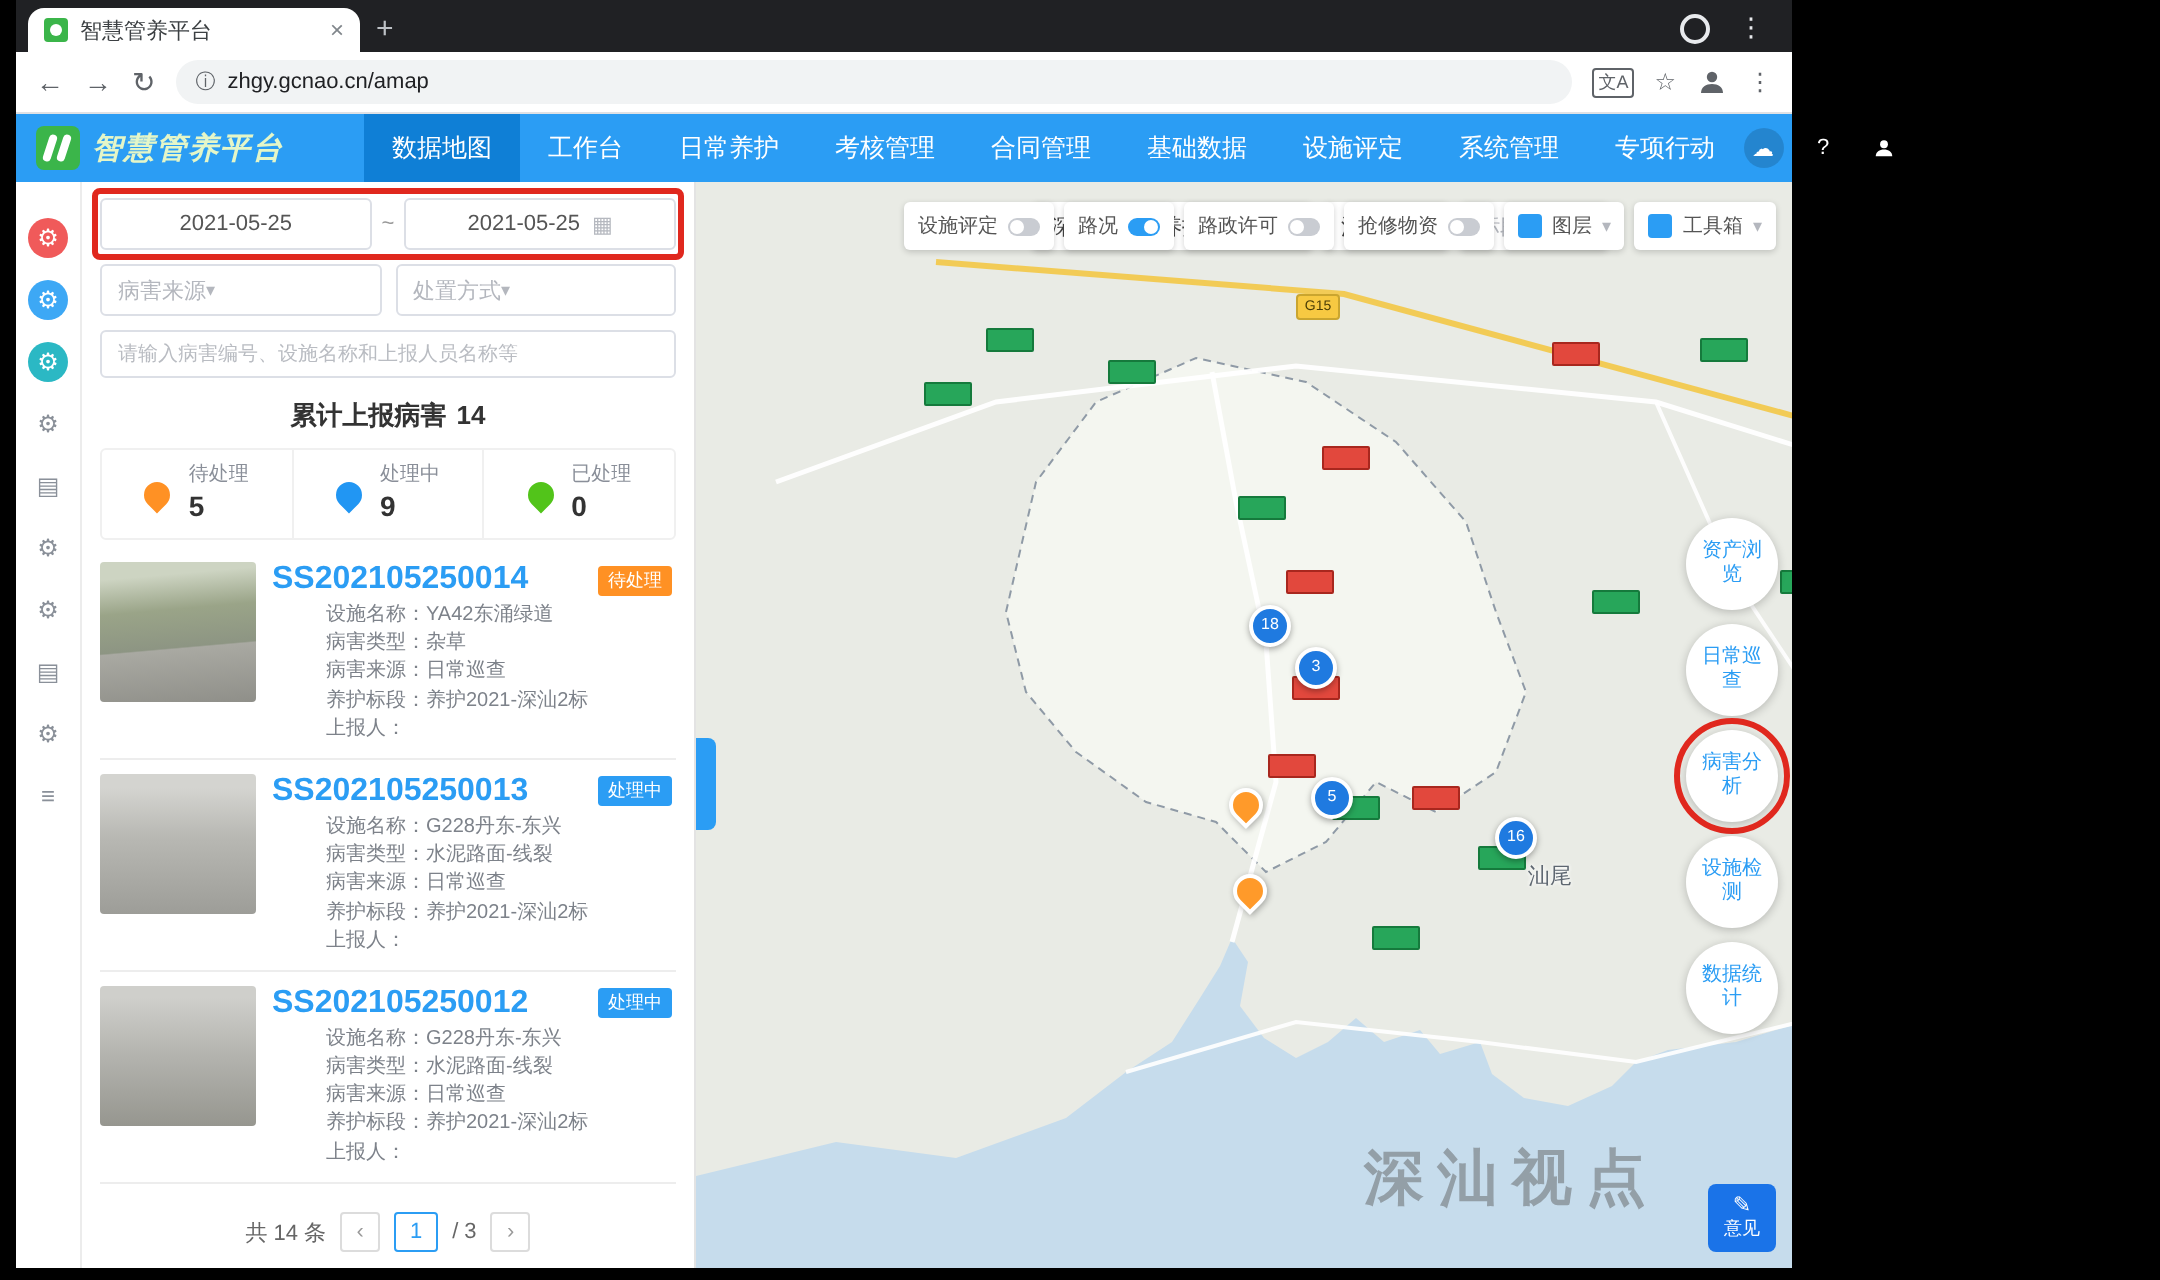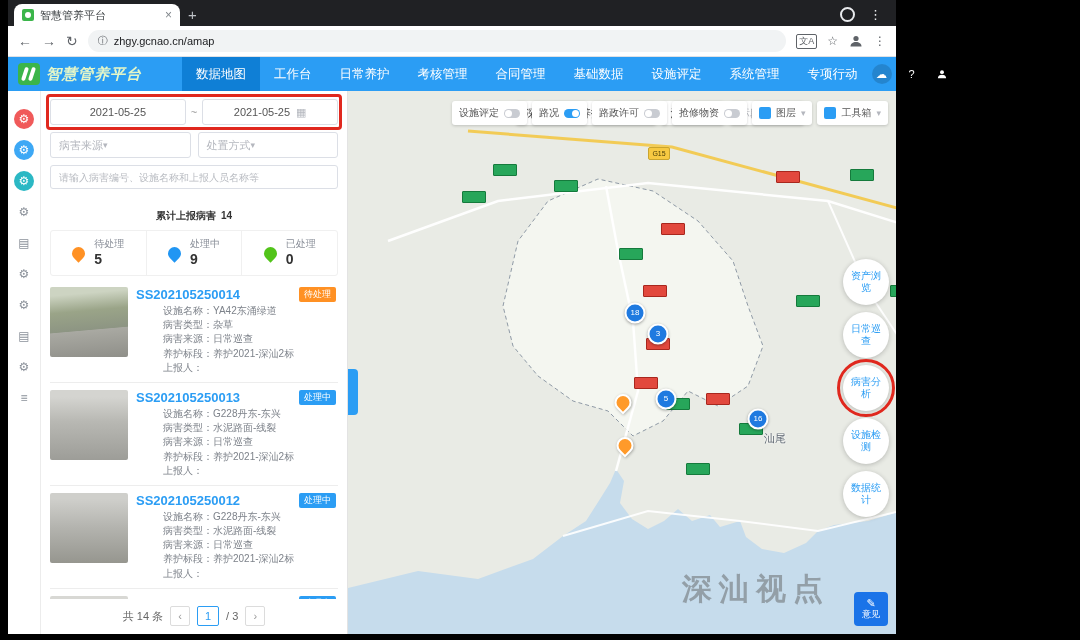--- a/index.html
+++ b/index.html
@@ -52,45 +52,45 @@
   .daterow{display:flex;align-items:center;gap:5px;}
   .datebox{flex:1;height:24px;border:1px solid #dcdfe6;border-radius:3px;display:flex;align-items:center;
     justify-content:center;font-size:11px;color:#555;gap:6px;}
   .date-sep{color:#999;font-size:11px;}
   .cal-icon{color:#b5b8bf;font-size:11px;}
   .date-annotation{position:absolute;left:-4px;top:-5px;right:-4px;bottom:-5px;border:3px solid #e0281e;border-radius:4px;pointer-events:none;z-index:6;}
   .selrow{display:flex;gap:7px;margin-bottom:7px;}
   .sel{flex:1;height:24px;border:1px solid #dcdfe6;border-radius:3px;display:flex;align-items:center;
     padding:0 8px;font-size:11px;color:#b4b7be;}
   .caret{color:#b4b7be;font-size:9px;}
-  .searchrow{margin-bottom:16px;}
+  .searchrow{margin-bottom:6px;}
   .search-input{width:100%;box-sizing:border-box;height:24px;border:1px solid #dcdfe6;border-radius:3px;
     font-size:10px;padding:0 8px;color:#555;font-family:inherit;}
   .search-input::placeholder{color:#b9bcc2;}
-  .summary{text-align:center;font-size:10px;font-weight:bold;color:#333;margin:4px 0 7px;}
+  .summary{text-align:center;font-size:13px;font-weight:bold;color:#333;margin:4px 0 7px;}
   .summary .num{margin-left:5px;}
   .stats{display:flex;border:1px solid #f0f0f0;border-radius:3px;margin-bottom:4px;}
   .stat{flex:1;display:flex;align-items:center;justify-content:center;gap:9px;padding:7px 0;}
   .stat+.stat{border-left:1px solid #f0f0f0;}
   .pin{width:13px;height:13px;border-radius:50% 50% 50% 0;transform:rotate(-45deg);background:#ff9124;flex:0 0 auto;}
   .stat-col{display:flex;flex-direction:column;line-height:1.25;}
   .stat-label{font-size:10px;color:#8a8f99;}
   .stat-value{font-size:14px;font-weight:bold;color:#333;}
   .list{flex:1;overflow-y:auto;min-height:0;}
   .list::-webkit-scrollbar{width:6px;}
   .list::-webkit-scrollbar-thumb{background:#c8c8c8;border-radius:3px;}
   .card{display:flex;padding:7px 2px 7px 0;border-bottom:1px solid #ededed;}
   .photo{width:78px;height:70px;border-radius:2px;flex:0 0 auto;}
   .photo-a{background:linear-gradient(175deg,#cdd4c2 12%,#9aa488 35%,#8d9583 60%,#a9a9a2 61%,#8f8f89 100%);}
   .photo-b{background:linear-gradient(180deg,#d4d4d0 10%,#b8b8b3 45%,#9d9d98 100%);}
   .photo-c{background:linear-gradient(180deg,#cfcfcb 8%,#b3b3ae 50%,#96968f 100%);}
   .photo-d{background:linear-gradient(180deg,#d8d8d4 12%,#bcbcb6 48%,#a0a099 100%);}
   .card-info{flex:1;padding-left:8px;min-width:0;}
   .card-top{display:flex;justify-content:space-between;align-items:center;margin-bottom:2px;}
-  .card-id{color:#2b9df4;font-size:13px;font-weight:bold;}
+  .card-id{color:#2b9df4;font-size:16px;font-weight:bold;}
   .badge{font-size:9px;color:#fff;padding:1px 5px;border-radius:2px;white-space:nowrap;}
   .badge-pending{background:#ff9124;}
   .badge-processing{background:#2b9df4;}
   .fline{font-size:10px;color:#7d828a;line-height:1.42;white-space:nowrap;overflow:hidden;margin-left:27px;}
   .pager{display:flex;align-items:center;justify-content:center;gap:7px;font-size:11px;color:#666;padding:7px 0 4px;flex:0 0 auto;}
   .pg-btn{width:18px;height:18px;border:1px solid #dcdcdc;border-radius:2px;display:flex;align-items:center;justify-content:center;color:#999;font-size:11px;}
   .pg-cur{width:20px;height:18px;border:1px solid #2b9df4;border-radius:2px;display:flex;align-items:center;justify-content:center;color:#2b9df4;font-size:11px;}
   
   .map{flex:1;position:relative;background:#e9ebe5;overflow:hidden;}
   .map svg.base{position:absolute;left:0;top:0;}

